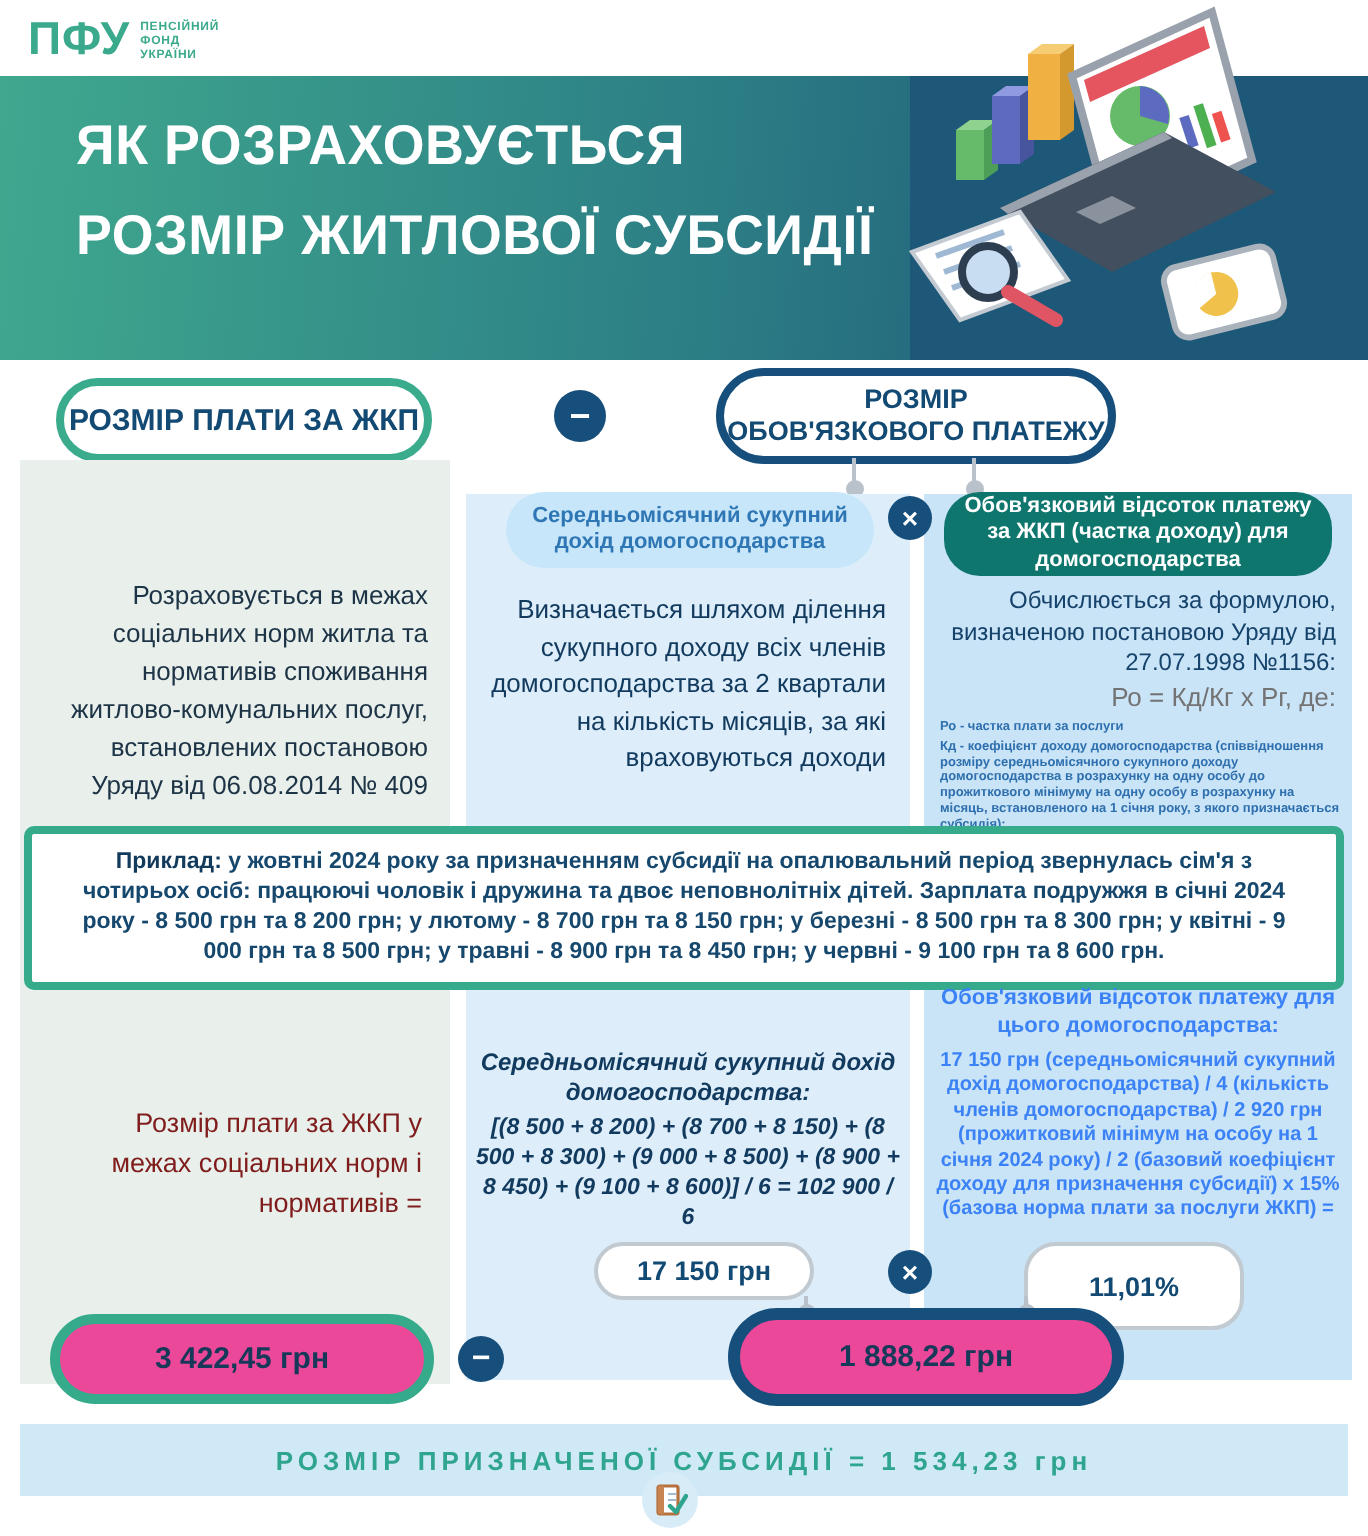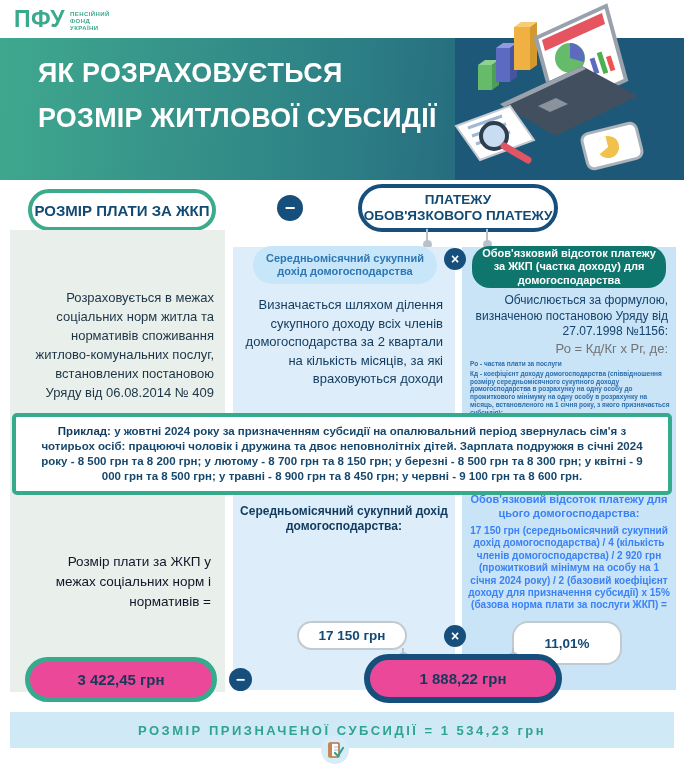--- a/index.html
+++ b/index.html
@@ -49,22 +49,22 @@
   .right-formula{left:472px;top:341px;width:196px;font-size:13px;color:#737373;}
   .right-legend{position:absolute;left:470px;top:360px;width:200px;color:#2e6fae;font-size:6.5px;line-height:7.8px;font-weight:bold;text-align:left;}
   .right-legend div{margin-bottom:2px;}
 
   
   .example-box{position:absolute;left:12px;top:413px;width:660px;box-sizing:border-box;background:#ffffff;border:4px solid #36ab8c;border-radius:5px;
     padding:7px 16px;text-align:center;color:#16486e;font-size:11.5px;line-height:15px;font-weight:bold;}
   .example-box .lbl{font-weight:bold;color:#123a5c;}
 
   
-  .left-result-label{left:26px;top:552px;width:185px;font-size:13.5px;line-height:20px;color:#0f172a;}
-  .mid-calc{position:absolute;left:238px;top:504px;width:212px;text-align:center;color:#113a5e;font-weight:bold;}
+  .left-result-label{left:26px;top:552px;width:185px;font-size:13.5px;line-height:20px;color:#7f1d1d;}
+  .mid-calc{position:absolute;left:238px;top:524px;width:212px;text-align:center;color:#113a5e;font-weight:bold;font-style:italic;}
   .mid-calc .t{font-size:12px;line-height:15px;margin-bottom:3px;}
   .mid-calc .b{font-size:11.5px;line-height:15px;}
   .right-calc{position:absolute;left:466px;top:492px;width:206px;text-align:center;color:#3b82f6;font-weight:bold;}
   .right-calc .t{font-size:11px;line-height:14px;margin-bottom:5px;}
   .right-calc .b{font-size:10px;line-height:12.4px;}
 
   .result-pill{position:absolute;background:#fff;border:2px solid #c2cad1;border-radius:16px;display:flex;align-items:center;justify-content:center;
     font-weight:bold;color:#134a74;font-size:13.5px;box-sizing:border-box;}
   .mid-result{left:297px;top:621px;width:110px;height:29px;}
   .right-result{left:512px;top:621px;width:110px;height:44px;}
@@ -139,21 +139,21 @@
       <rect x="144" y="128" width="56" height="36" rx="7" fill="#ffffff" stroke="#aab2bb" stroke-width="3"></rect>
       <circle cx="168" cy="146" r="11" fill="#f0c24b"></circle>
       <path d="M168 146 L168 135 A11 11 0 0 0 158 151 Z" fill="#ffffff"></path>
     </g>
   </svg>
 
   <div class="pill pill-left">РОЗМІР ПЛАТИ ЗА ЖКП</div>
   <div class="op-circle minus-top">−</div>
   <div class="pill pill-right">
     <div>
-      <div>ПЛАТЕЖУ</div>
+      <div>РОЗМІР</div>
       <div>ОБОВ'ЯЗКОВОГО ПЛАТЕЖУ</div>
     </div>
   </div>
 
   <div class="vline" style="left:426px;top:229px;height:13px;"></div>
   <div class="vline" style="left:486px;top:229px;height:13px;"></div>
   <div class="dot" style="left:423px;top:240px;"></div>
   <div class="dot" style="left:483px;top:240px;"></div>
 
   <div class="panel panel-left"></div>
@@ -176,20 +176,21 @@
   </div>
 
   <div class="example-box">
     <span class="lbl">Приклад:</span><span> у жовтні 2024 року за призначенням субсидії на опалювальний період звернулась сім'я з чотирьох осіб: працюючі чоловік і дружина та двоє неповнолітніх дітей. Зарплата подружжя в січні 2024 року - 8 500 грн та 8 200 грн; у лютому - 8 700 грн та 8 150 грн; у березні - 8 500 грн та 8 300 грн; у квітні - 9 000 грн та 8 500 грн; у травні - 8 900 грн та 8 450 грн; у червні - 9 100 грн та 8 600 грн.</span>
   </div>
 
   <div class="body-text left-result-label">Розмір плати за ЖКП у межах соціальних норм і нормативів =</div>
 
   <div class="mid-calc">
     <div class="t">Середньомісячний сукупний дохід домогосподарства:</div>
+    <div class="b">[(8 500 + 8 200) + (8 700 + 8 150) + (8 500 + 8 300) + (9 000 + 8 500) + (8 900 + 8 450) + (9 100 + 8 600)] / 6 = 102 900 / 6</div>
   </div>
 
   <div class="right-calc">
     <div class="t">Обов'язковий відсоток платежу для цього домогосподарства:</div>
     <div class="b">17 150 грн (середньомісячний сукупний дохід домогосподарства) / 4 (кількість членів домогосподарства) / 2 920 грн (прожитковий мінімум на особу на 1 січня 2024 року) / 2 (базовий коефіцієнт доходу для призначення субсидії) х 15% (базова норма плати за послуги ЖКП) =</div>
   </div>
 
   <div class="result-pill mid-result">17 150 грн</div>
   <div class="op-circle times-bottom">×</div>
   <div class="result-pill right-result">11,01%</div>

